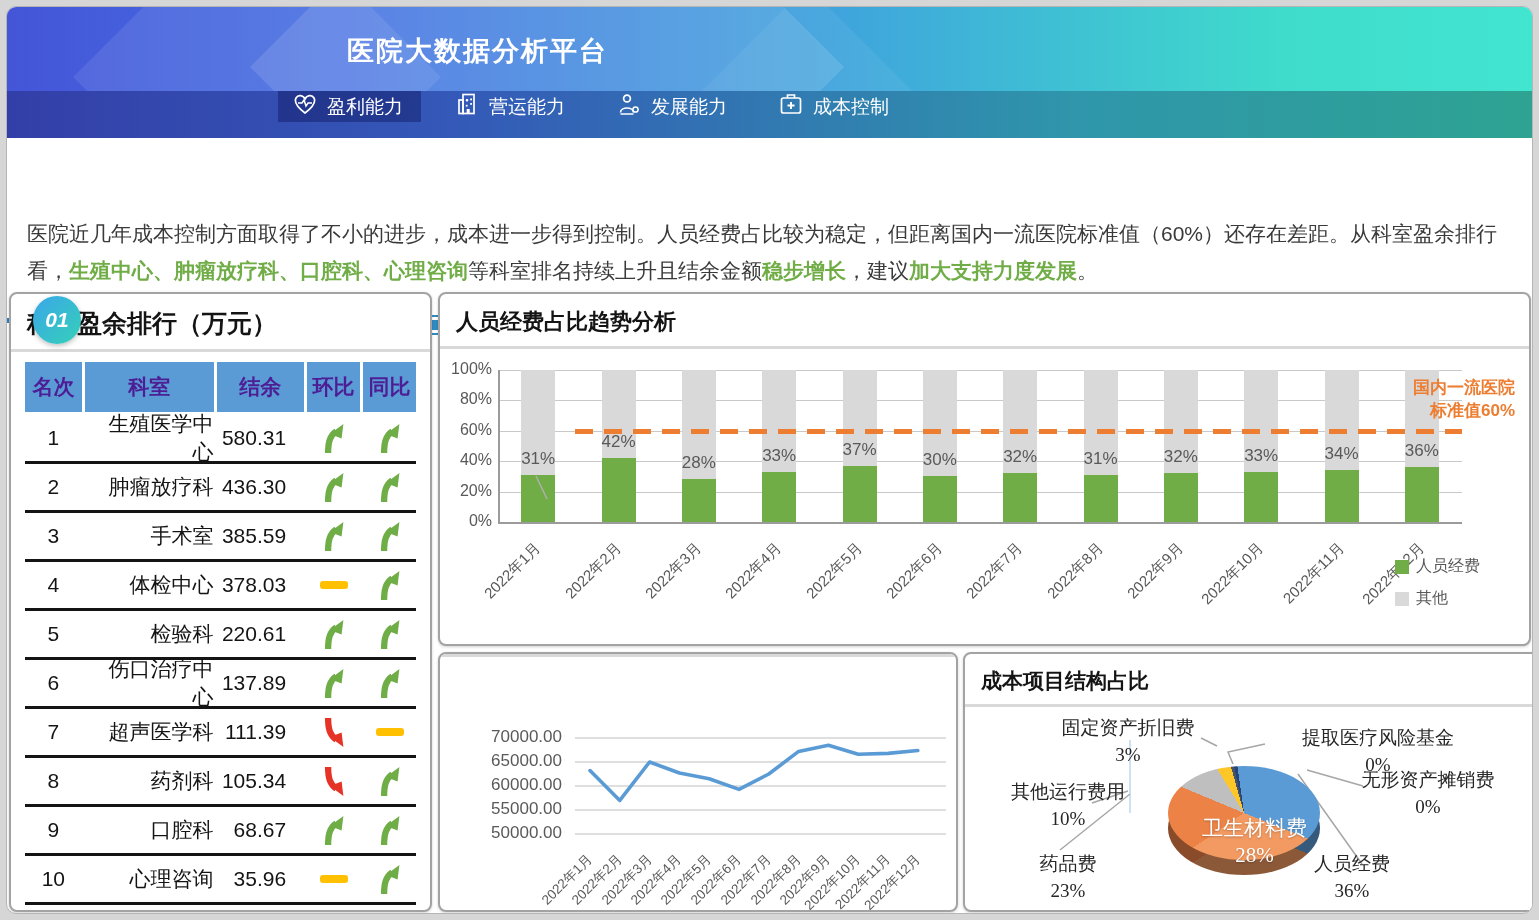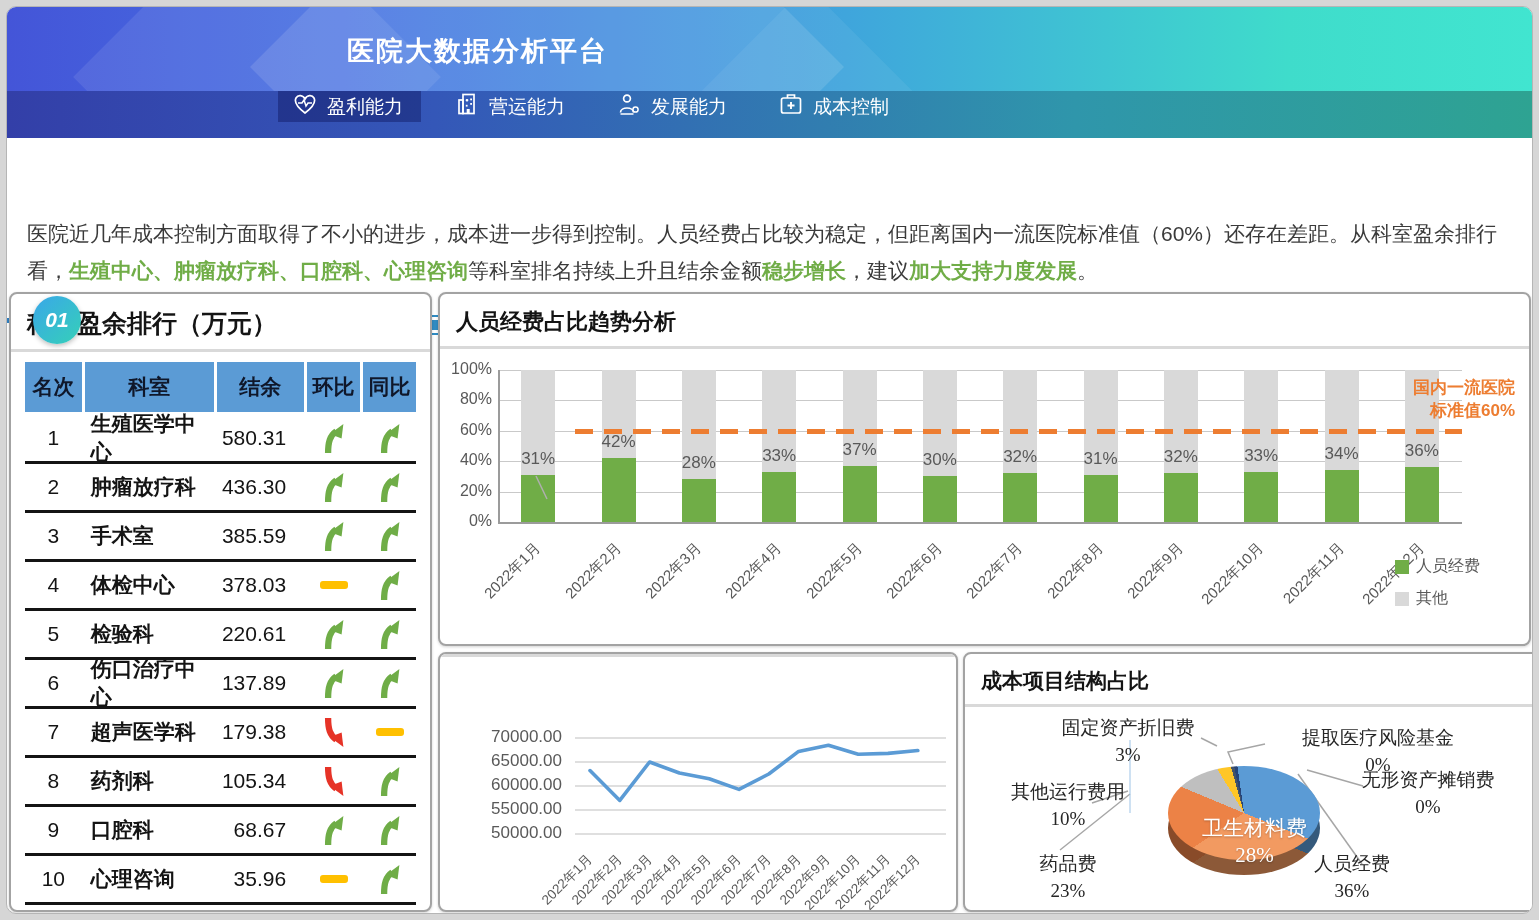--- a/index.html
+++ b/index.html
@@ -43,26 +43,26 @@
   #panel-pie   { left:956px; top:645px; width:612px;  height:260px;font-family:Liberation Serif, serif; }
   .panel-title { font-weight:bold; color:#141414; padding:13px 16px 9px 16px; }
   #panel-rank .panel-title { font-size:25px; }
   #panel-bar .panel-title  { font-size:22px; }
   #panel-line .panel-title, #panel-pie .panel-title { font-size:21px; }
   .title-sep { height:3px; background:#d9d9d9; width:100%; }
 
   
   .rank-table { margin:10px 14px 0 14px; }
   .thead { display:flex; gap:3px; height:50px; margin-bottom:3px; }
-  .thead .th { background:#5b9bd5; color:#0f172a; font-size:21px; font-weight:bold; display:flex; align-items:center; justify-content:center; }
+  .thead .th { background:#5b9bd5; color:#4c1d95; font-size:21px; font-weight:bold; display:flex; align-items:center; justify-content:center; }
   .trow { display:flex; gap:3px; height:49px; align-items:center; border-bottom:3px solid #141414; }
   .c0 { width:15%; } .c1 { width:34%; } .c2 { width:23%; } .c3 { width:14%; } .c4 { width:14%; }
   .trow .cell { font-size:21px; color:#141414; }
   .cell.rank { text-align:center; }
-  .cell.dept { text-align:left; padding-left:6px;font-weight:bold; }
+  .cell.dept { text-align:right; padding-left:6px; }
   .cell.val  { text-align:right; padding-right:18px; }
   .cell.ind  { display:flex; align-items:center; justify-content:center; }
   .flat-dash { width:28px; height:8px; border-radius:3px; background:#ffc000; }
 
   
   #bar-plot { position:absolute; left:0; top:0; width:100%; height:100%;border-radius:9px; }
   .gridline { position:absolute; height:1px; background:#c9c9c9; }
   .axisline { position:absolute; background:#9b9b9b; }
   .ytick { position:absolute; width:50px; text-align:right; font-size:16px; color:#595959; }
   .barseg { position:absolute; width:34px; }
@@ -258,21 +258,21 @@
             <div class="cell ind c4">
               <svg width="27" height="31" viewBox="0 0 30 34">
                 <path d="M9 33 C9 21 11 14 18 9" fill="none" stroke="#6fad47" stroke-width="7"></path>
                 <polygon points="11,12 26,1 24,17" fill="#6fad47"></polygon>
               </svg>
             </div>
           </div>
           <div class="trow">
             <div class="cell rank c0">7</div>
             <div class="cell dept c1">超声医学科</div>
-            <div class="cell val c2">179.38</div>
+            <div class="cell val c2">111.39</div>
             <div class="cell ind c3">
               <svg width="27" height="31" viewBox="0 0 30 34">
                 <path d="M9 1 C9 13 11 20 18 25" fill="none" stroke="#e63327" stroke-width="7"></path>
                 <polygon points="11,22 26,33 24,17" fill="#e63327"></polygon>
               </svg>
             </div>
             <div class="cell ind c4">
               <div class="flat-dash" style="background:#ffc000"></div>
             </div>
           </div>

